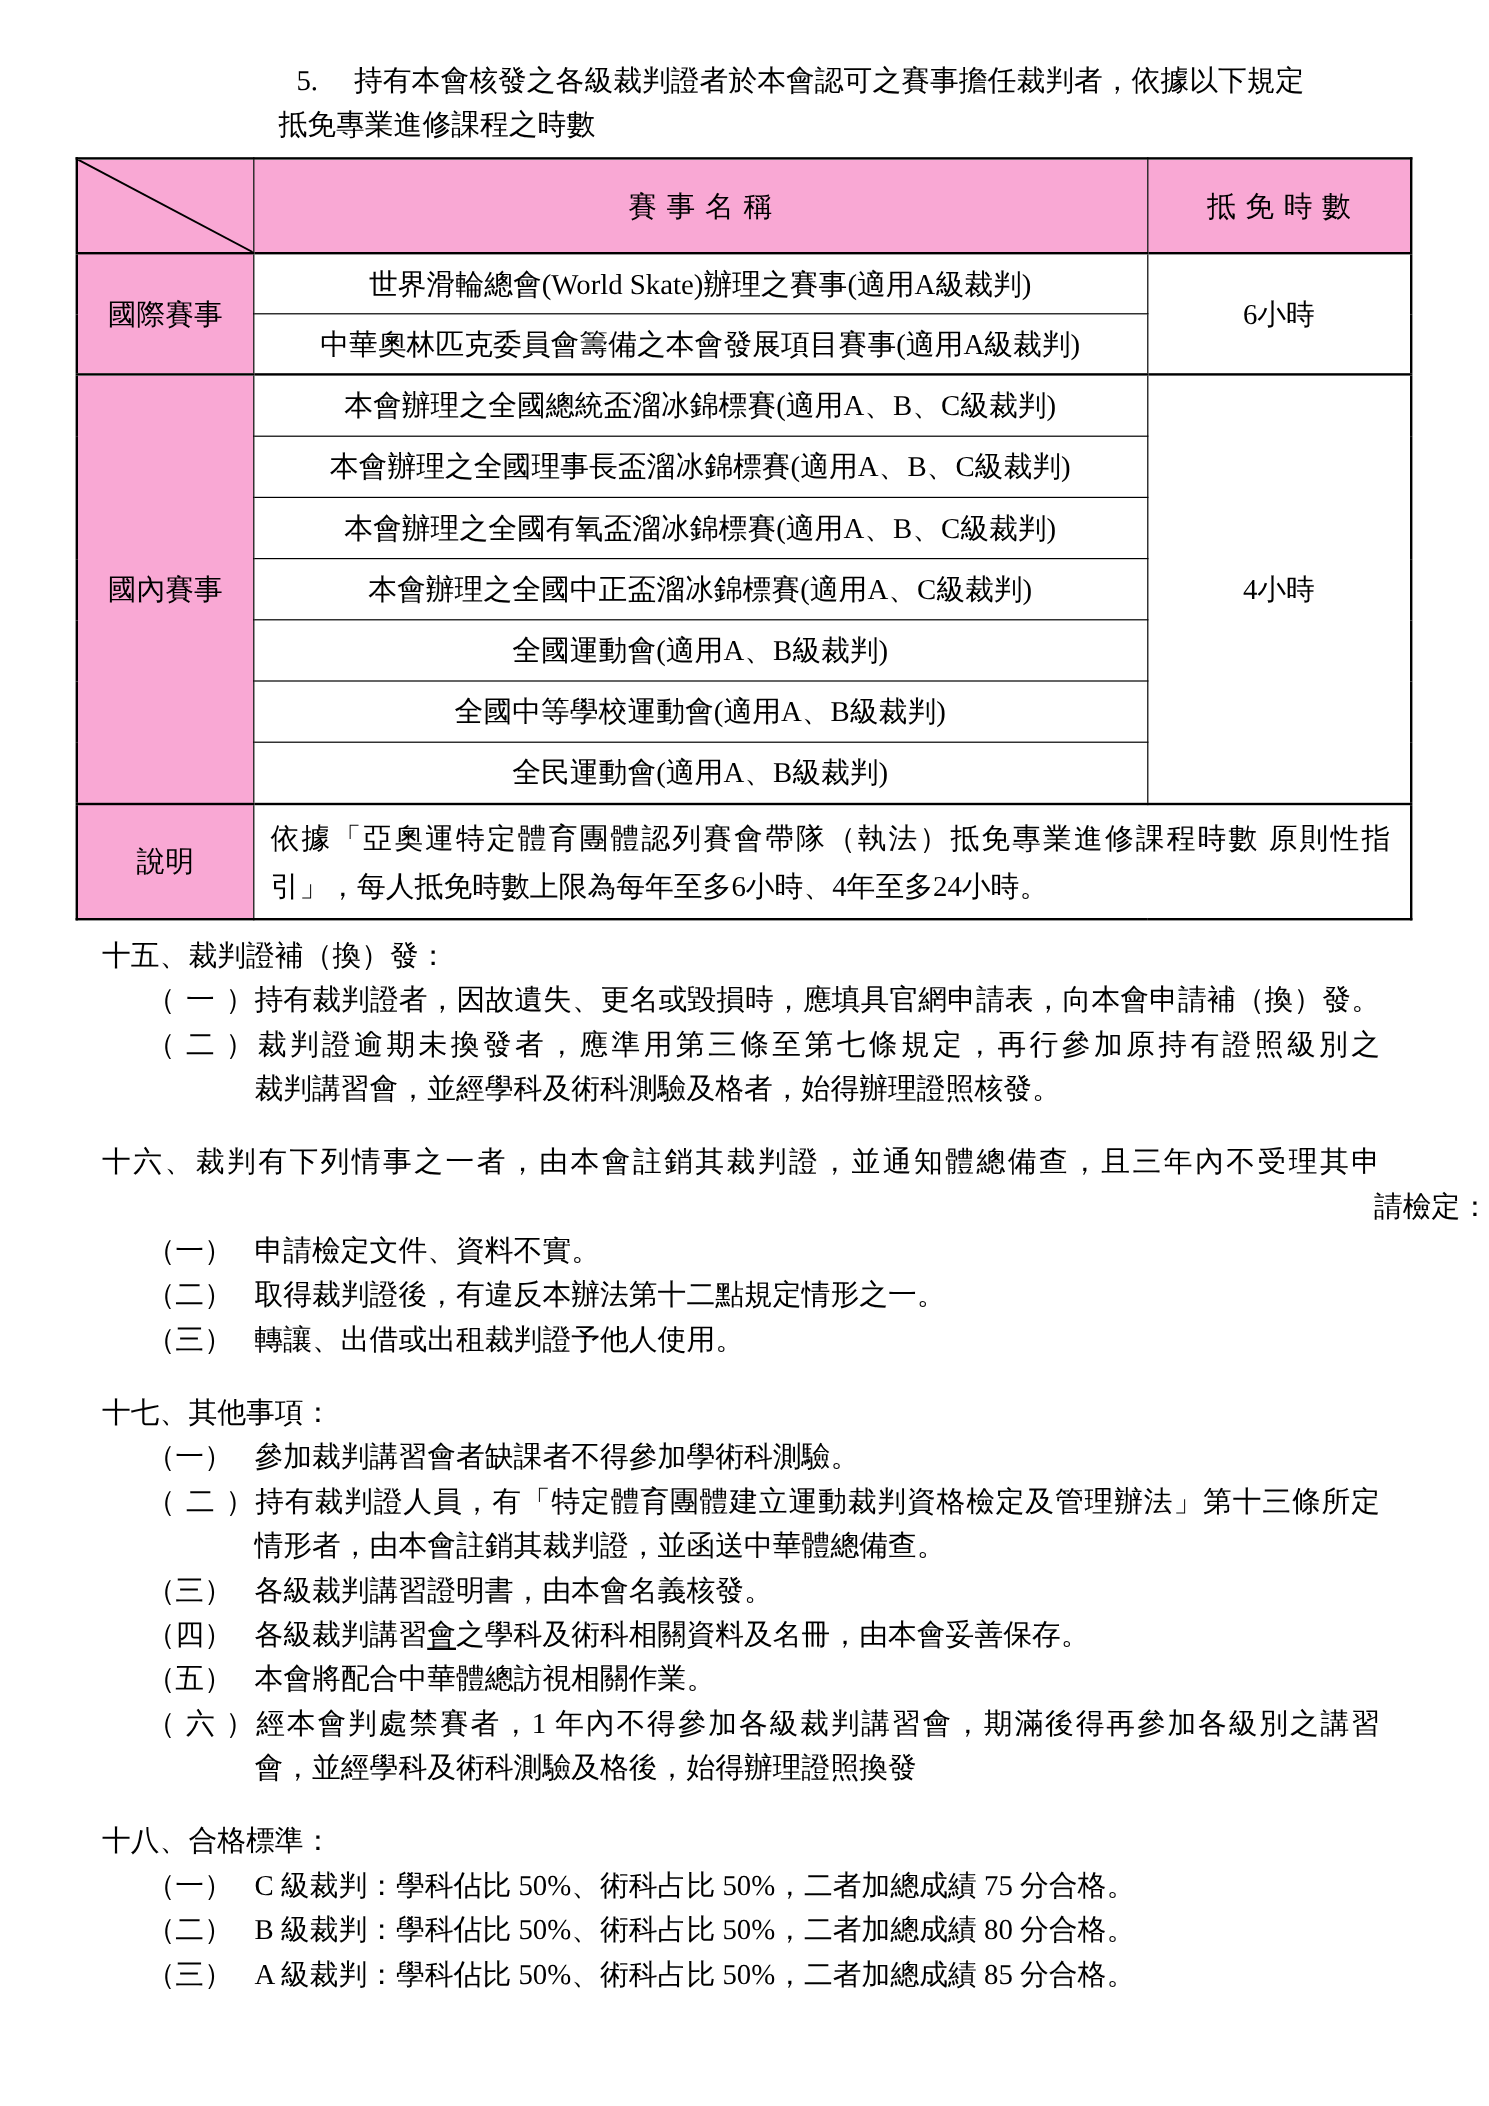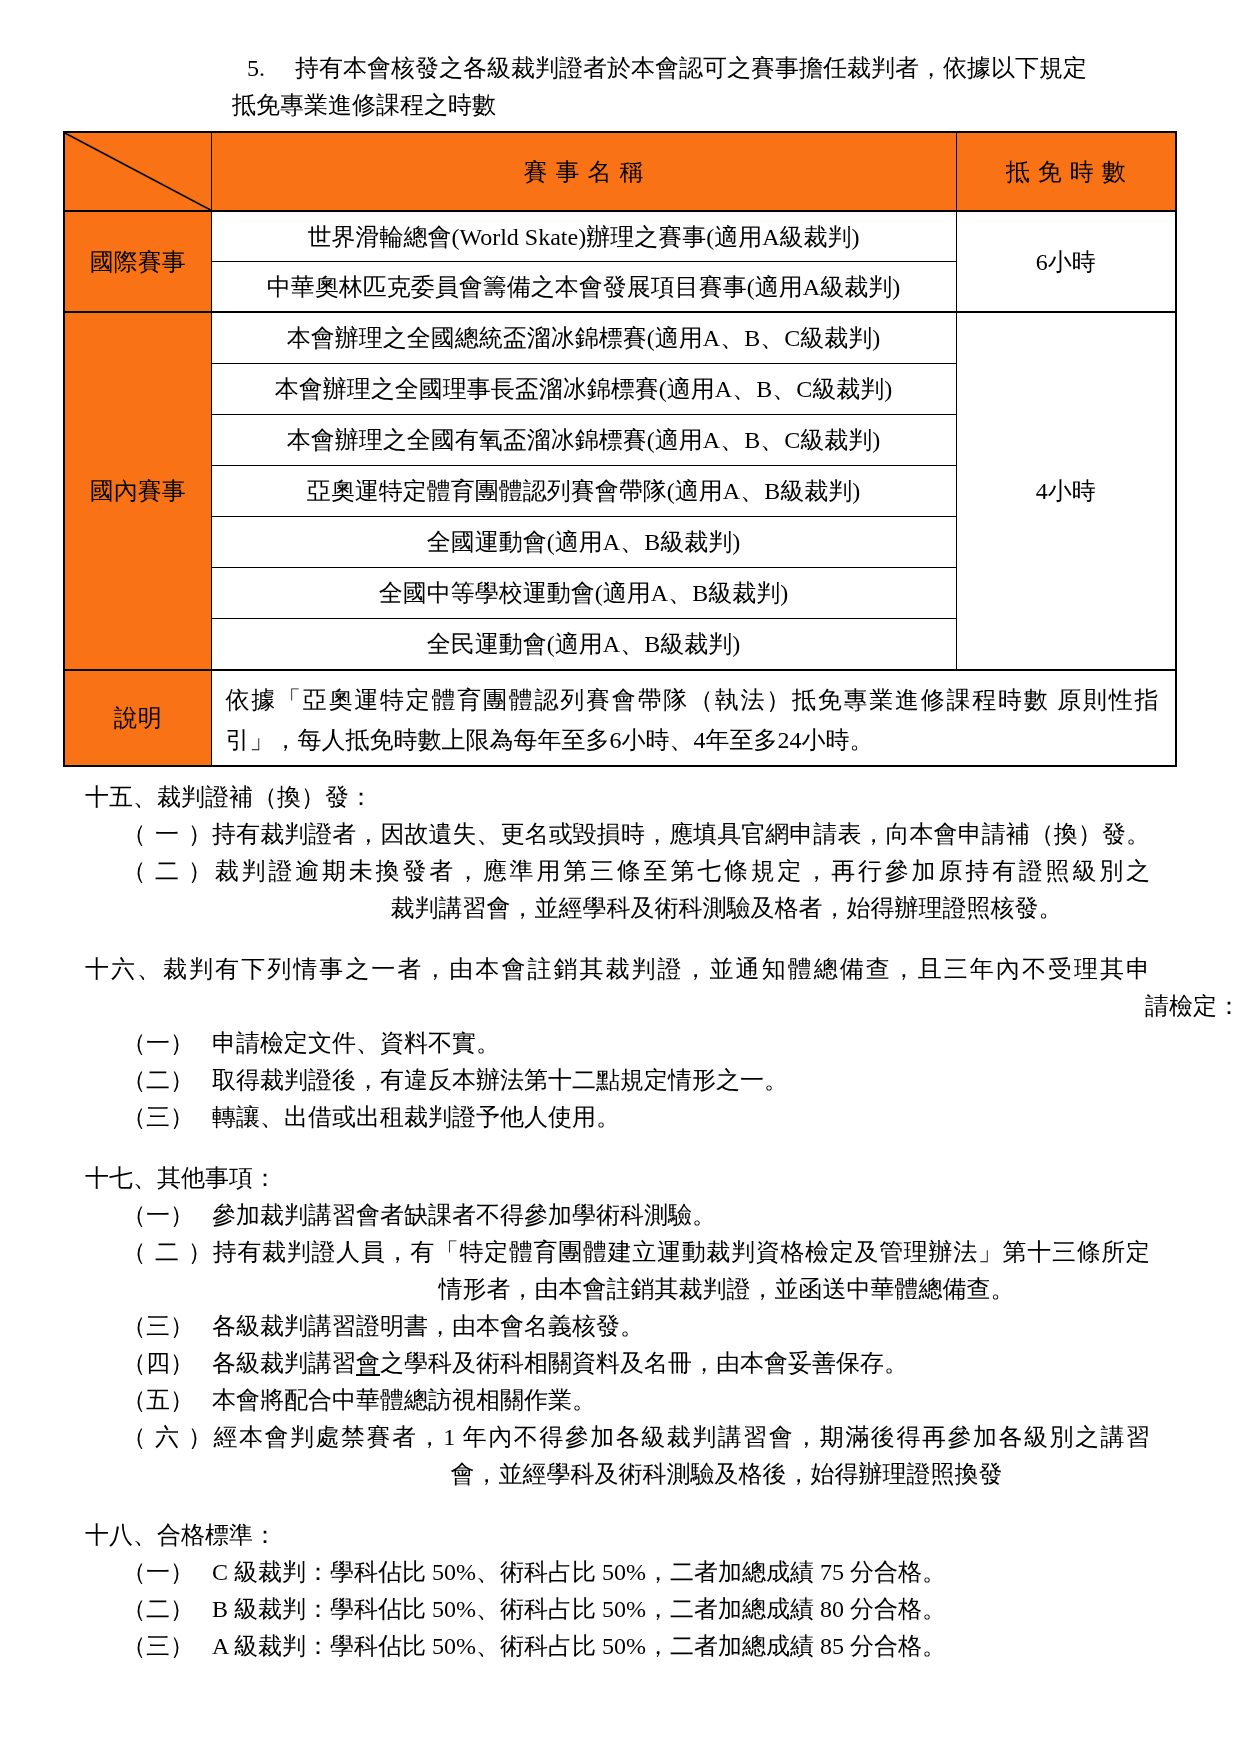--- a/index.html
+++ b/index.html
@@ -16,37 +16,37 @@
   table.sched{
     border-collapse:collapse;table-layout:fixed;
     margin:7px 0 0 63px;width:1112px;
     border:2px solid #000;
   }
   .sched td{
     border:1px solid #000;text-align:center;vertical-align:middle;
     padding:0;font-size:24px;overflow:hidden;
   }
   .sched tr.sep td{border-top:2px solid #000;margin-left:28px;}
-  .sched td.shade{background:#f97316;}
+  .sched td.shade{background:#f9a8d4;}
   .h-head td{height:77px;}
   .h-intl td{height:49px;}
   .h-dom td{height:50px;}
   .h-note td{height:90px;}
   td.corner{position:relative;padding:0;}
   td.corner svg{position:absolute;left:0;top:0;width:100%;height:100%;display:block;}
   .hdr{letter-spacing:8px;text-indent:8px;}
   td.note-cell{text-align:left;padding:4px 20px 0 14px;line-height:40px;vertical-align:middle;}
   
   .sec{margin-top:24px;line-height:37px;}
   .sec-first{margin-top:12px;}
   .head{padding-left:85px;}
   .head-cont{padding-left:135px;text-align:right;}
   .item{padding-left:122px;}
   .item .lbl{display:inline-block;width:90px;}
-  .cont{padding-left:212px;text-align:center;}
+  .cont{padding-left:212px;}
   
   .jw{width:1028px;text-align:justify;text-align-last:justify;}
   .jh{width:1065px;text-align:justify;text-align-last:justify;}
   .jn{width:933px;text-align:justify;text-align-last:justify;}
   u{text-underline-offset:3px;}
 </style>
 </head>
 <body>
 
 <div class="intro">
@@ -83,21 +83,21 @@
     <td>本會辦理之全國總統盃溜冰錦標賽(適用A、B、C級裁判)</td>
     <td rowspan="7">4小時</td>
   </tr>
   <tr class="h-dom">
         <td>本會辦理之全國理事長盃溜冰錦標賽(適用A、B、C級裁判)</td>
       </tr>
   <tr class="h-dom">
         <td>本會辦理之全國有氧盃溜冰錦標賽(適用A、B、C級裁判)</td>
       </tr>
   <tr class="h-dom">
-        <td>亞奧運特定體育團體認列賽會帶隊(適用A、B級裁判)</td>
+        <td>本會辦理之全國中正盃溜冰錦標賽(適用A、C級裁判)</td>
       </tr>
   <tr class="h-dom">
         <td>全國運動會(適用A、B級裁判)</td>
       </tr>
   <tr class="h-dom">
         <td>全國中等學校運動會(適用A、B級裁判)</td>
       </tr>
   <tr class="h-dom">
         <td>全民運動會(適用A、B級裁判)</td>
       </tr>

